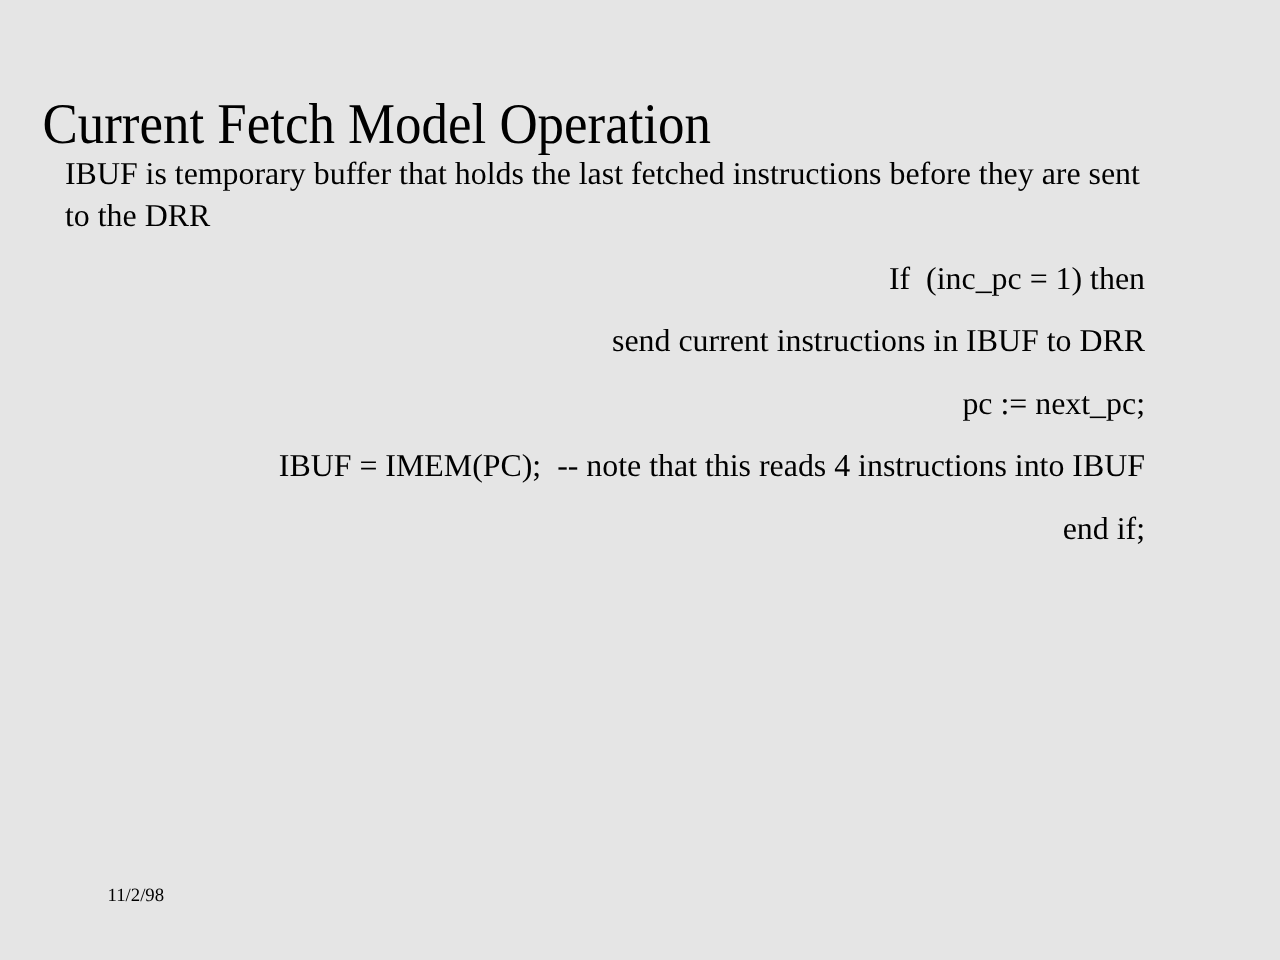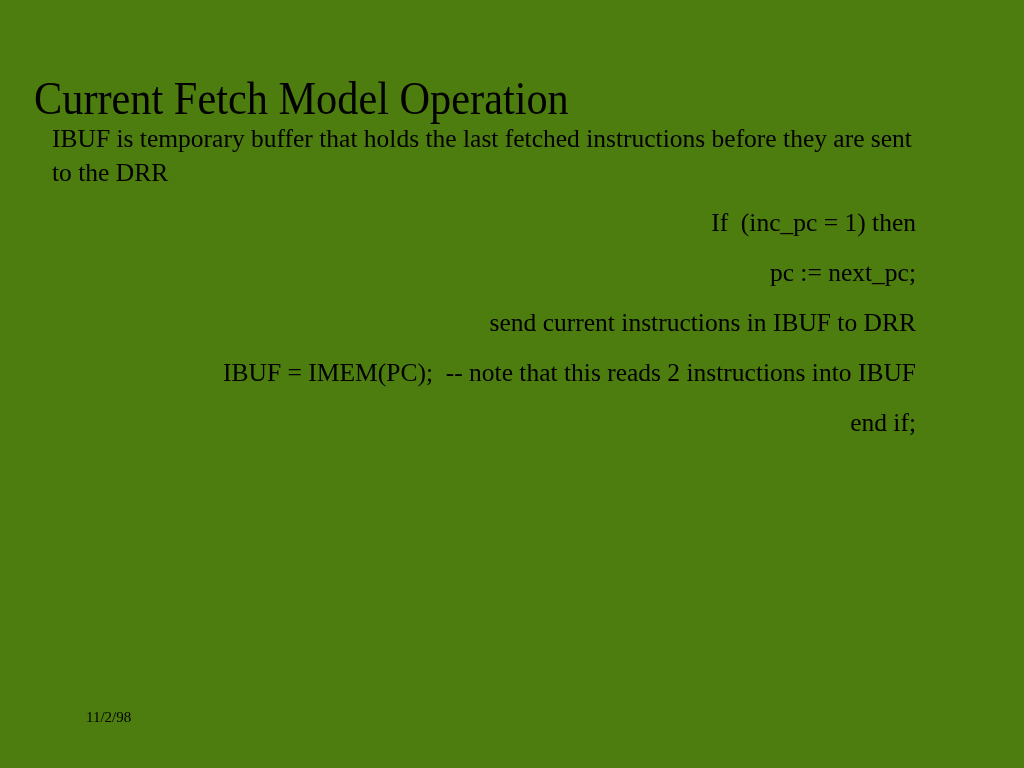--- a/index.html
+++ b/index.html
@@ -12,21 +12,21 @@
     height: 768px;
     background: #ffffff;
     font-family: "Liberation Serif", "DejaVu Serif", serif;
     color: #000000;
     overflow: hidden;
   }
   .slide {
     position: relative;
     width: 1024px;
     height: 768px;
-    background: #4d7c0f;
+    background: #e5e5e5;
   }
   .slide-title {
     position: absolute;
     left: 34px;
     top: 42px;
     width: 940px;
     font-family: "Liberation Serif", "DejaVu Serif", serif;
     font-size: 46px;
     line-height: 52px;
     font-weight: normal;
@@ -82,23 +82,23 @@
 <div class="slide">
 
   <h1 class="slide-title">Current Fetch Model Operation</h1>
 
   <div class="body-block">
 
     <p class="para para-intro">IBUF is temporary buffer that holds the last fetched instructions before they are sent to the DRR</p>
 
     <div class="code-block">
       <p class="code-line">If  (inc_pc = 1) then</p>
+      <p class="code-line indent-1">send current instructions in IBUF to DRR</p>
       <p class="code-line indent-1"> pc := next_pc;</p>
-      <p class="code-line indent-1">send current instructions in IBUF to DRR</p>
-      <p class="code-line indent-1">IBUF = IMEM(PC);  -- note that this reads 2 instructions into IBUF</p>
+      <p class="code-line indent-1">IBUF = IMEM(PC);  -- note that this reads 4 instructions into IBUF</p>
       <p class="code-line">end if;</p>
     </div>
 
   </div>
 
   <div class="footer-date">11/2/98</div>
 
 </div>
 
 </body></html>

